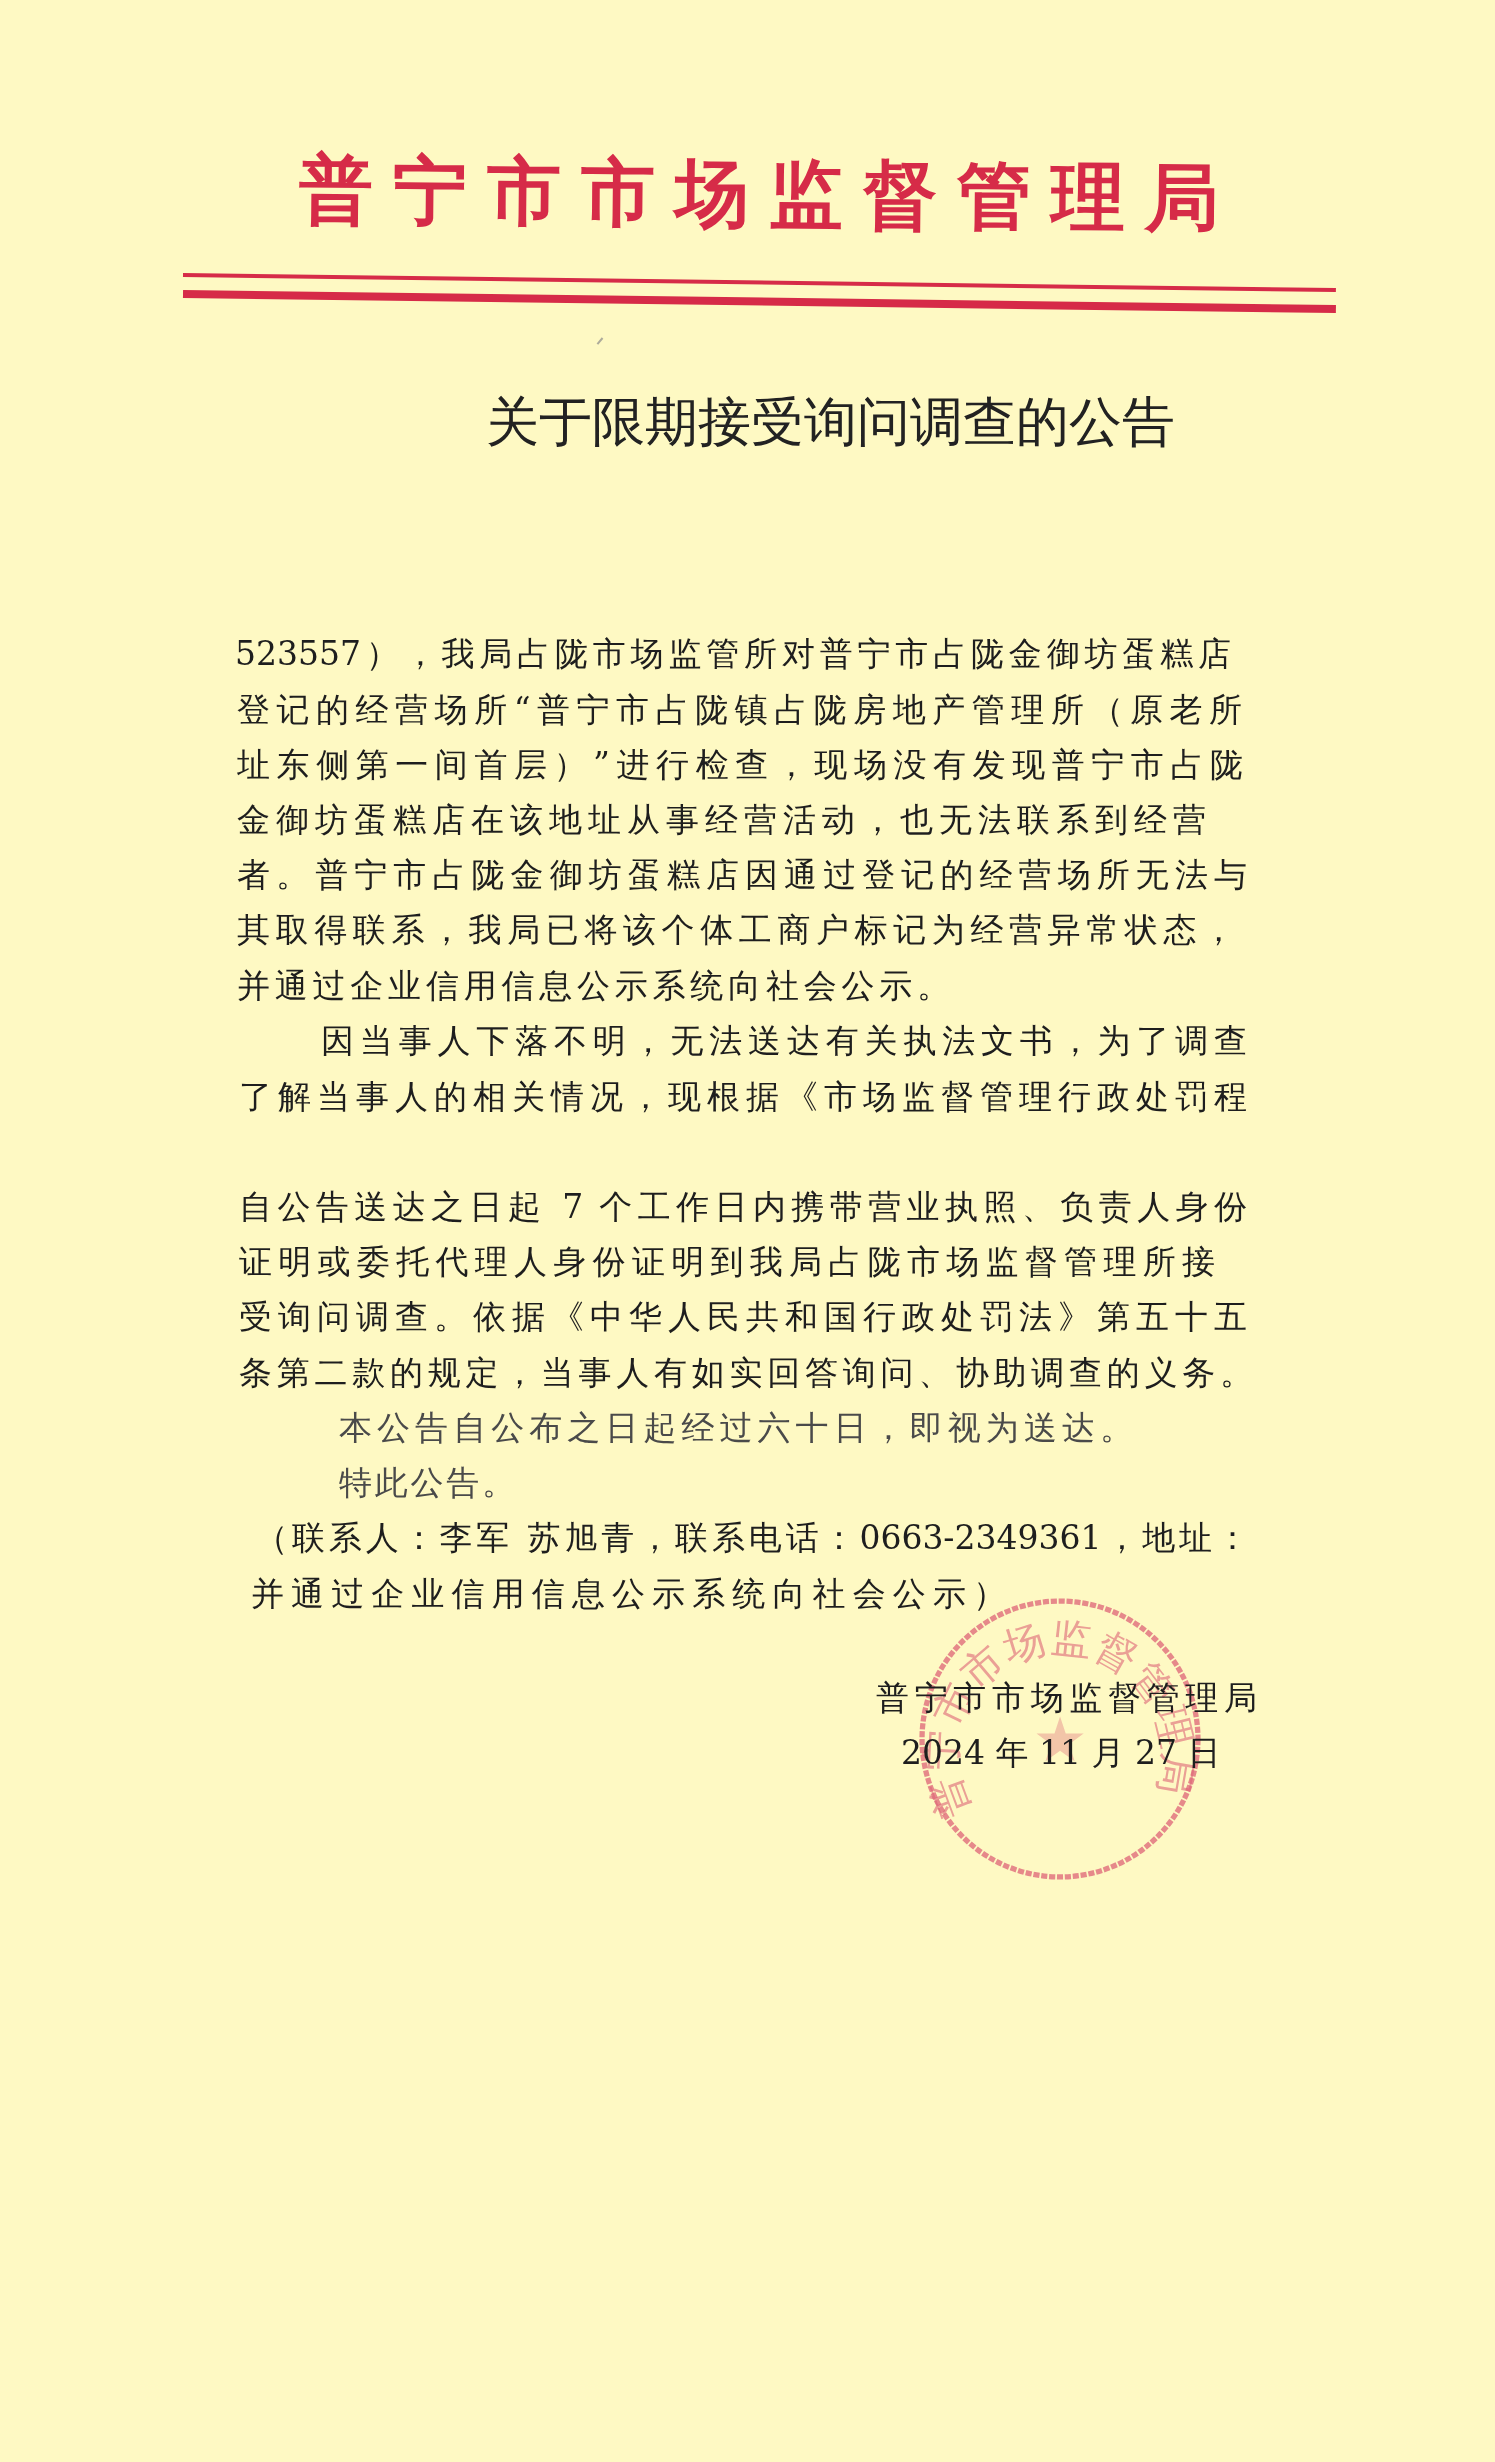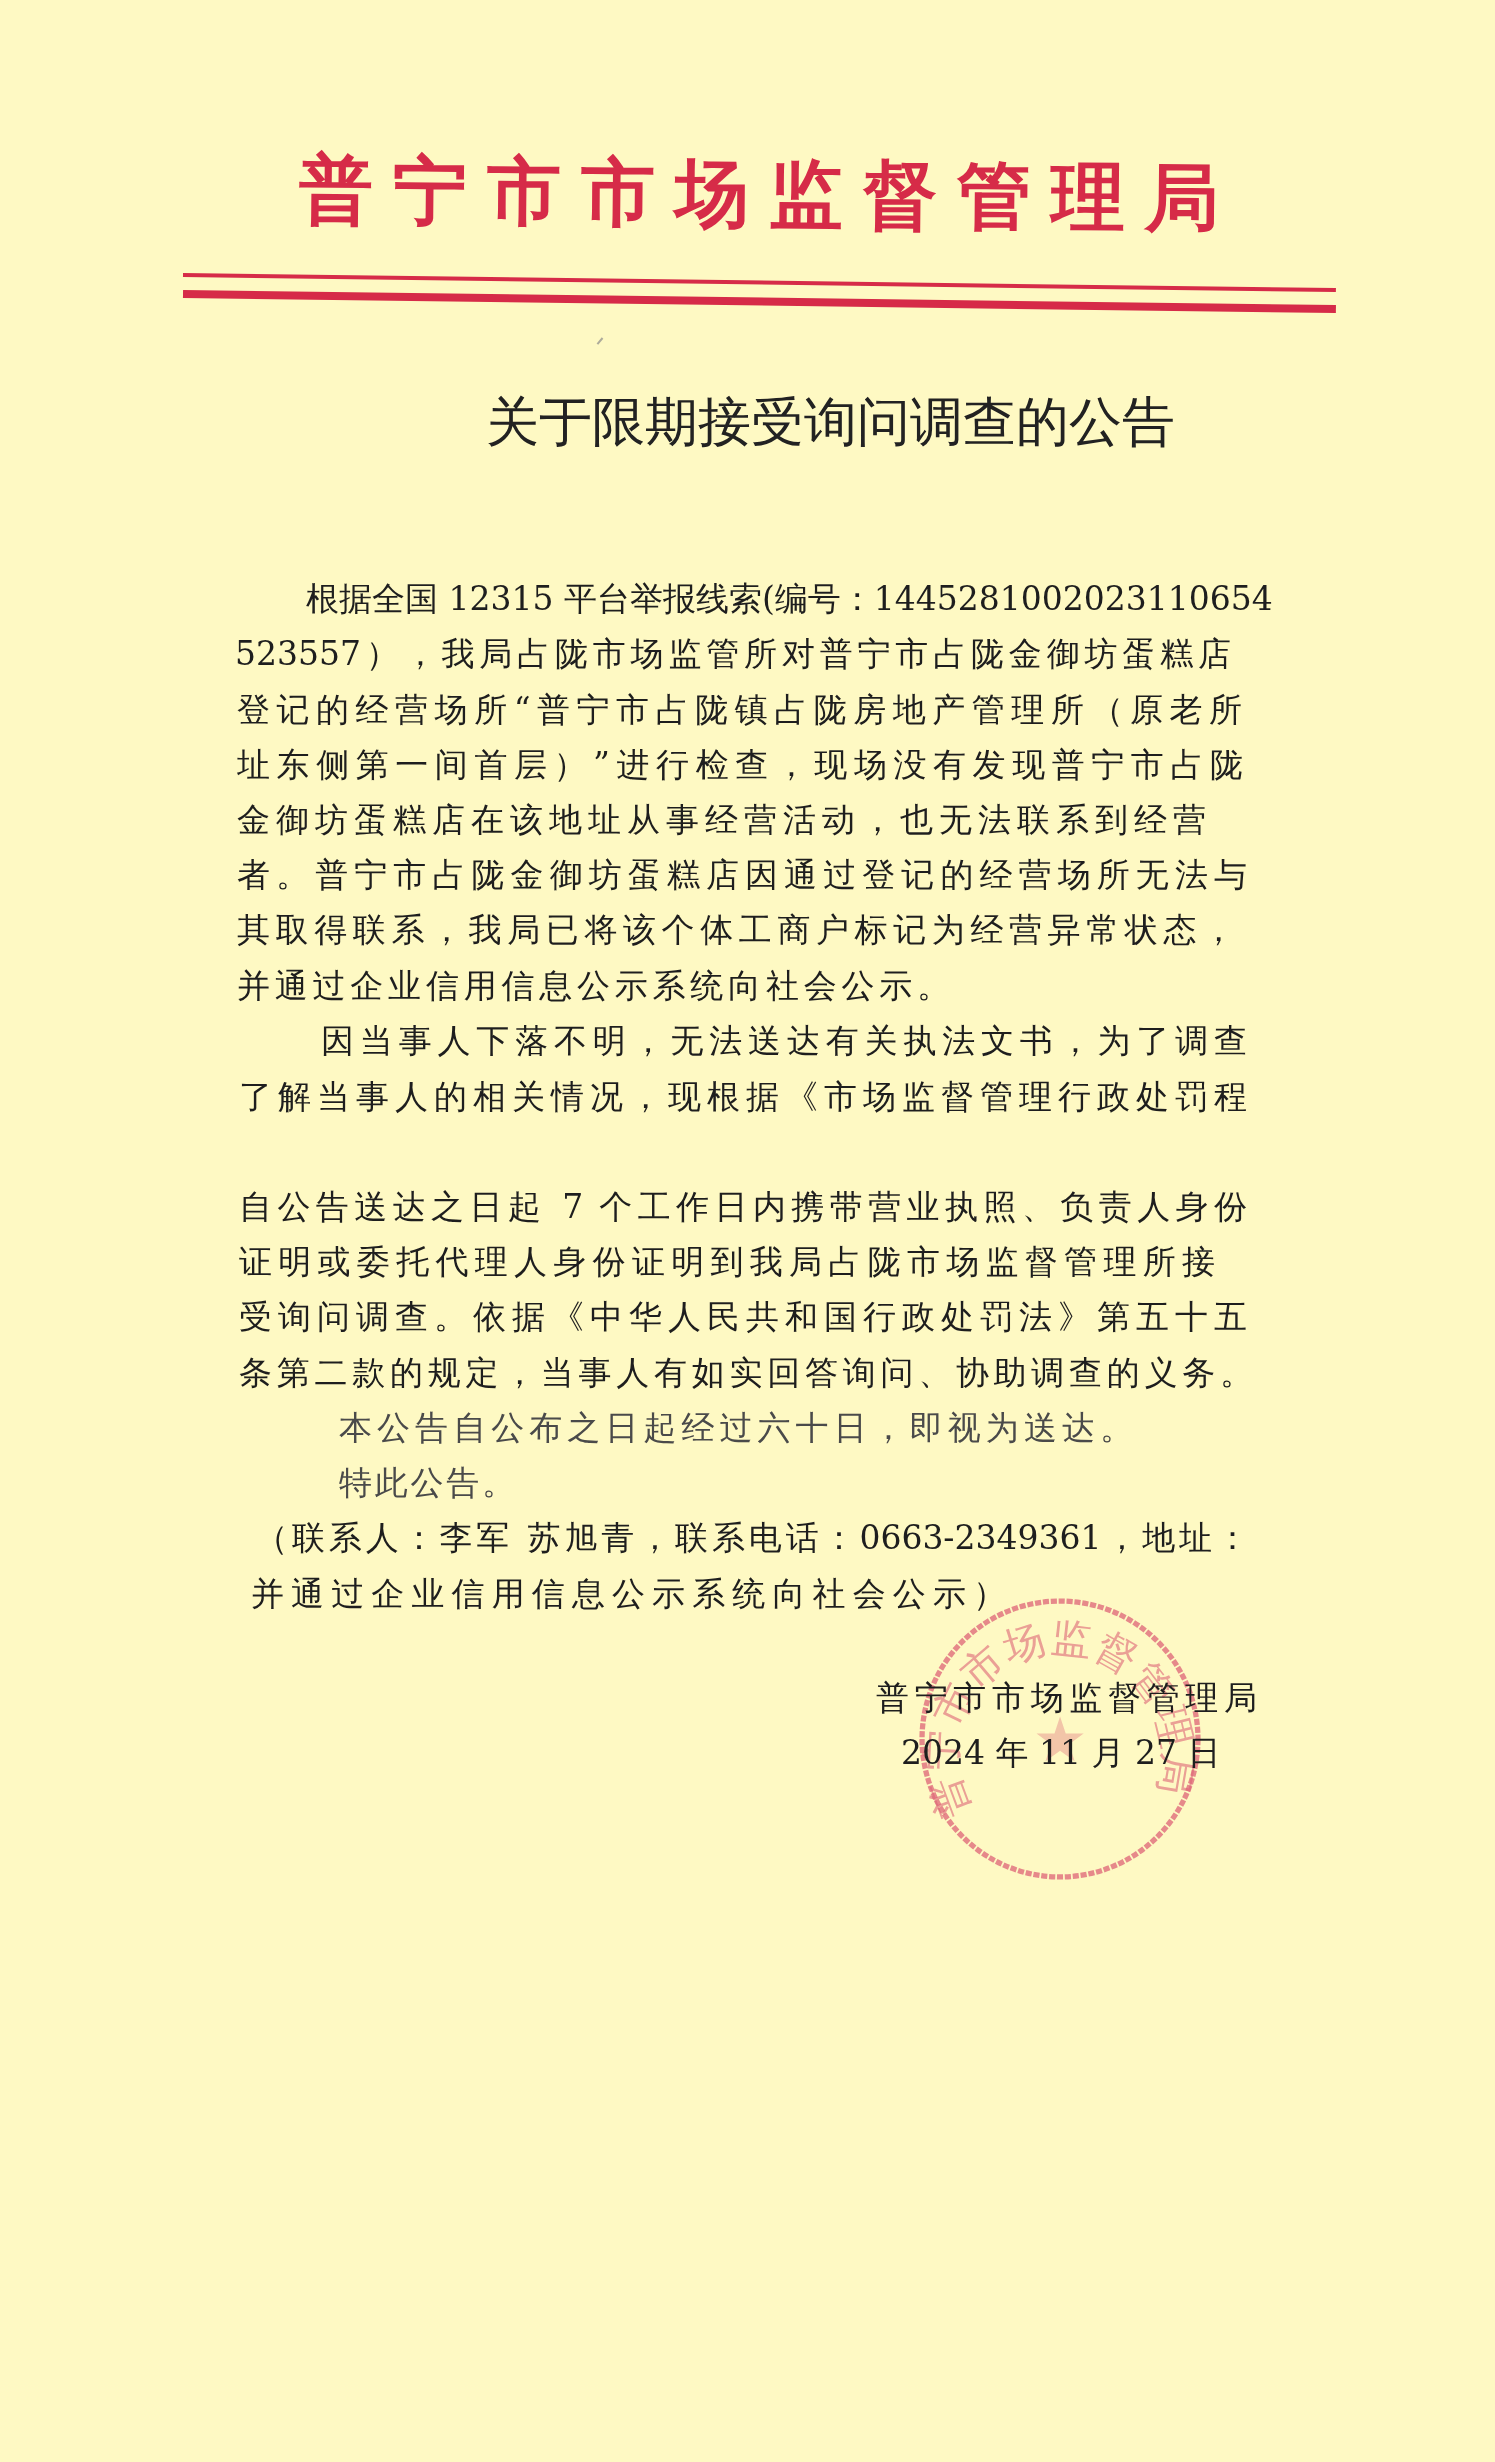--- a/index.html
+++ b/index.html
@@ -114,21 +114,20 @@
 <div class="page">
 
   <div class="masthead">普宁市市场监督管理局</div>
   <div class="rule thin"></div>
   <div class="rule thick"></div>
 
   <div class="speck"></div>
 
   <div class="doc-title">关于限期接受询问调查的公告</div>
 
-  <div class="line" style="left:306px; top:577px; width:937px;">根据全国 12315 平台举报线索(编号：1445281002023110654</div>
   <div class="line" style="left:235px; top:632px; width:996px;">523557），我局占陇市场监管所对普宁市占陇金御坊蛋糕店</div>
   <div class="line" style="left:237px; top:743px; width:1006px;">址东侧第一间首层）”进行检查，现场没有发现普宁市占陇</div>
   <div class="line" style="left:237px; top:688px; width:1005px;">登记的经营场所“普宁市占陇镇占陇房地产管理所（原老所</div>
   <div class="line" style="left:237px; top:798px; width:969px;">金御坊蛋糕店在该地址从事经营活动，也无法联系到经营</div>
   <div class="line" style="left:237px; top:853px; width:1010px;">者。普宁市占陇金御坊蛋糕店因通过登记的经营场所无法与</div>
   <div class="line" style="left:237px; top:908px; width:998px;">其取得联系，我局已将该个体工商户标记为经营异常状态，</div>
   <div class="line" style="left:237px; top:964px; width:713px;">并通过企业信用信息公示系统向社会公示。</div>
 
   <div class="line" style="left:321px; top:1019px; width:926px;">因当事人下落不明，无法送达有关执法文书，为了调查</div>
   <div class="line" style="left:239px; top:1075px; width:1008px;">了解当事人的相关情况，现根据《市场监督管理行政处罚程</div>

